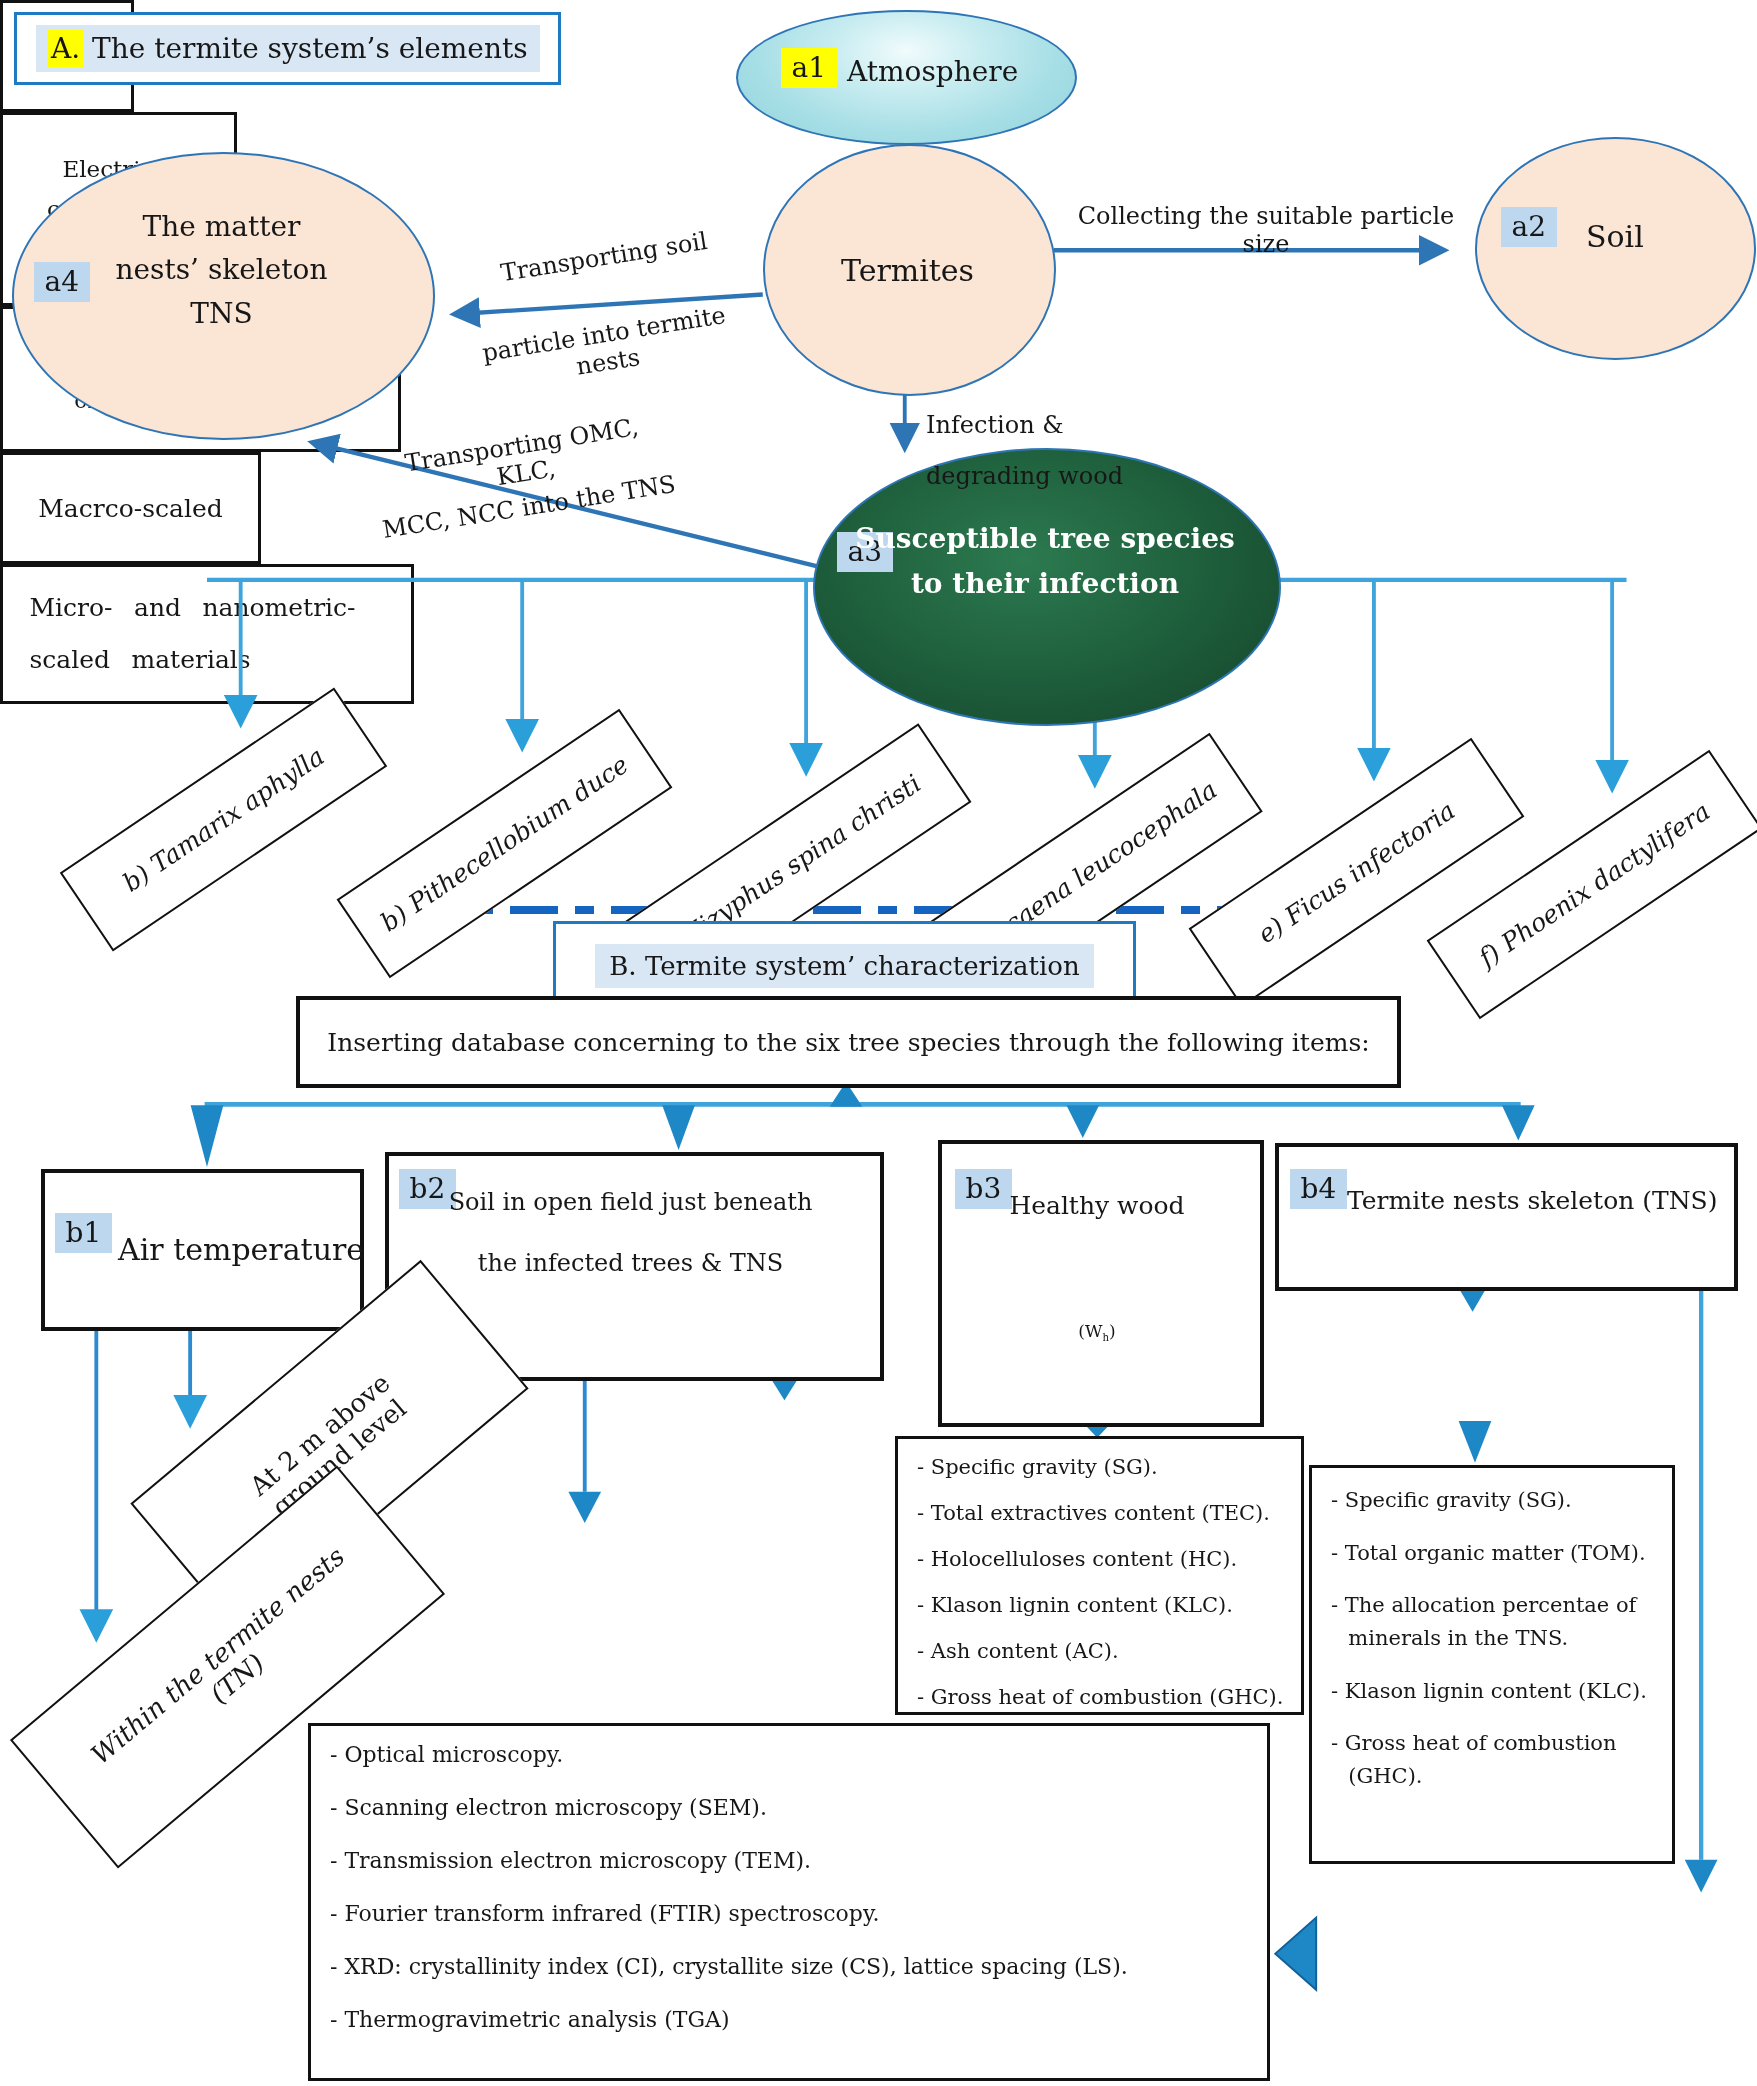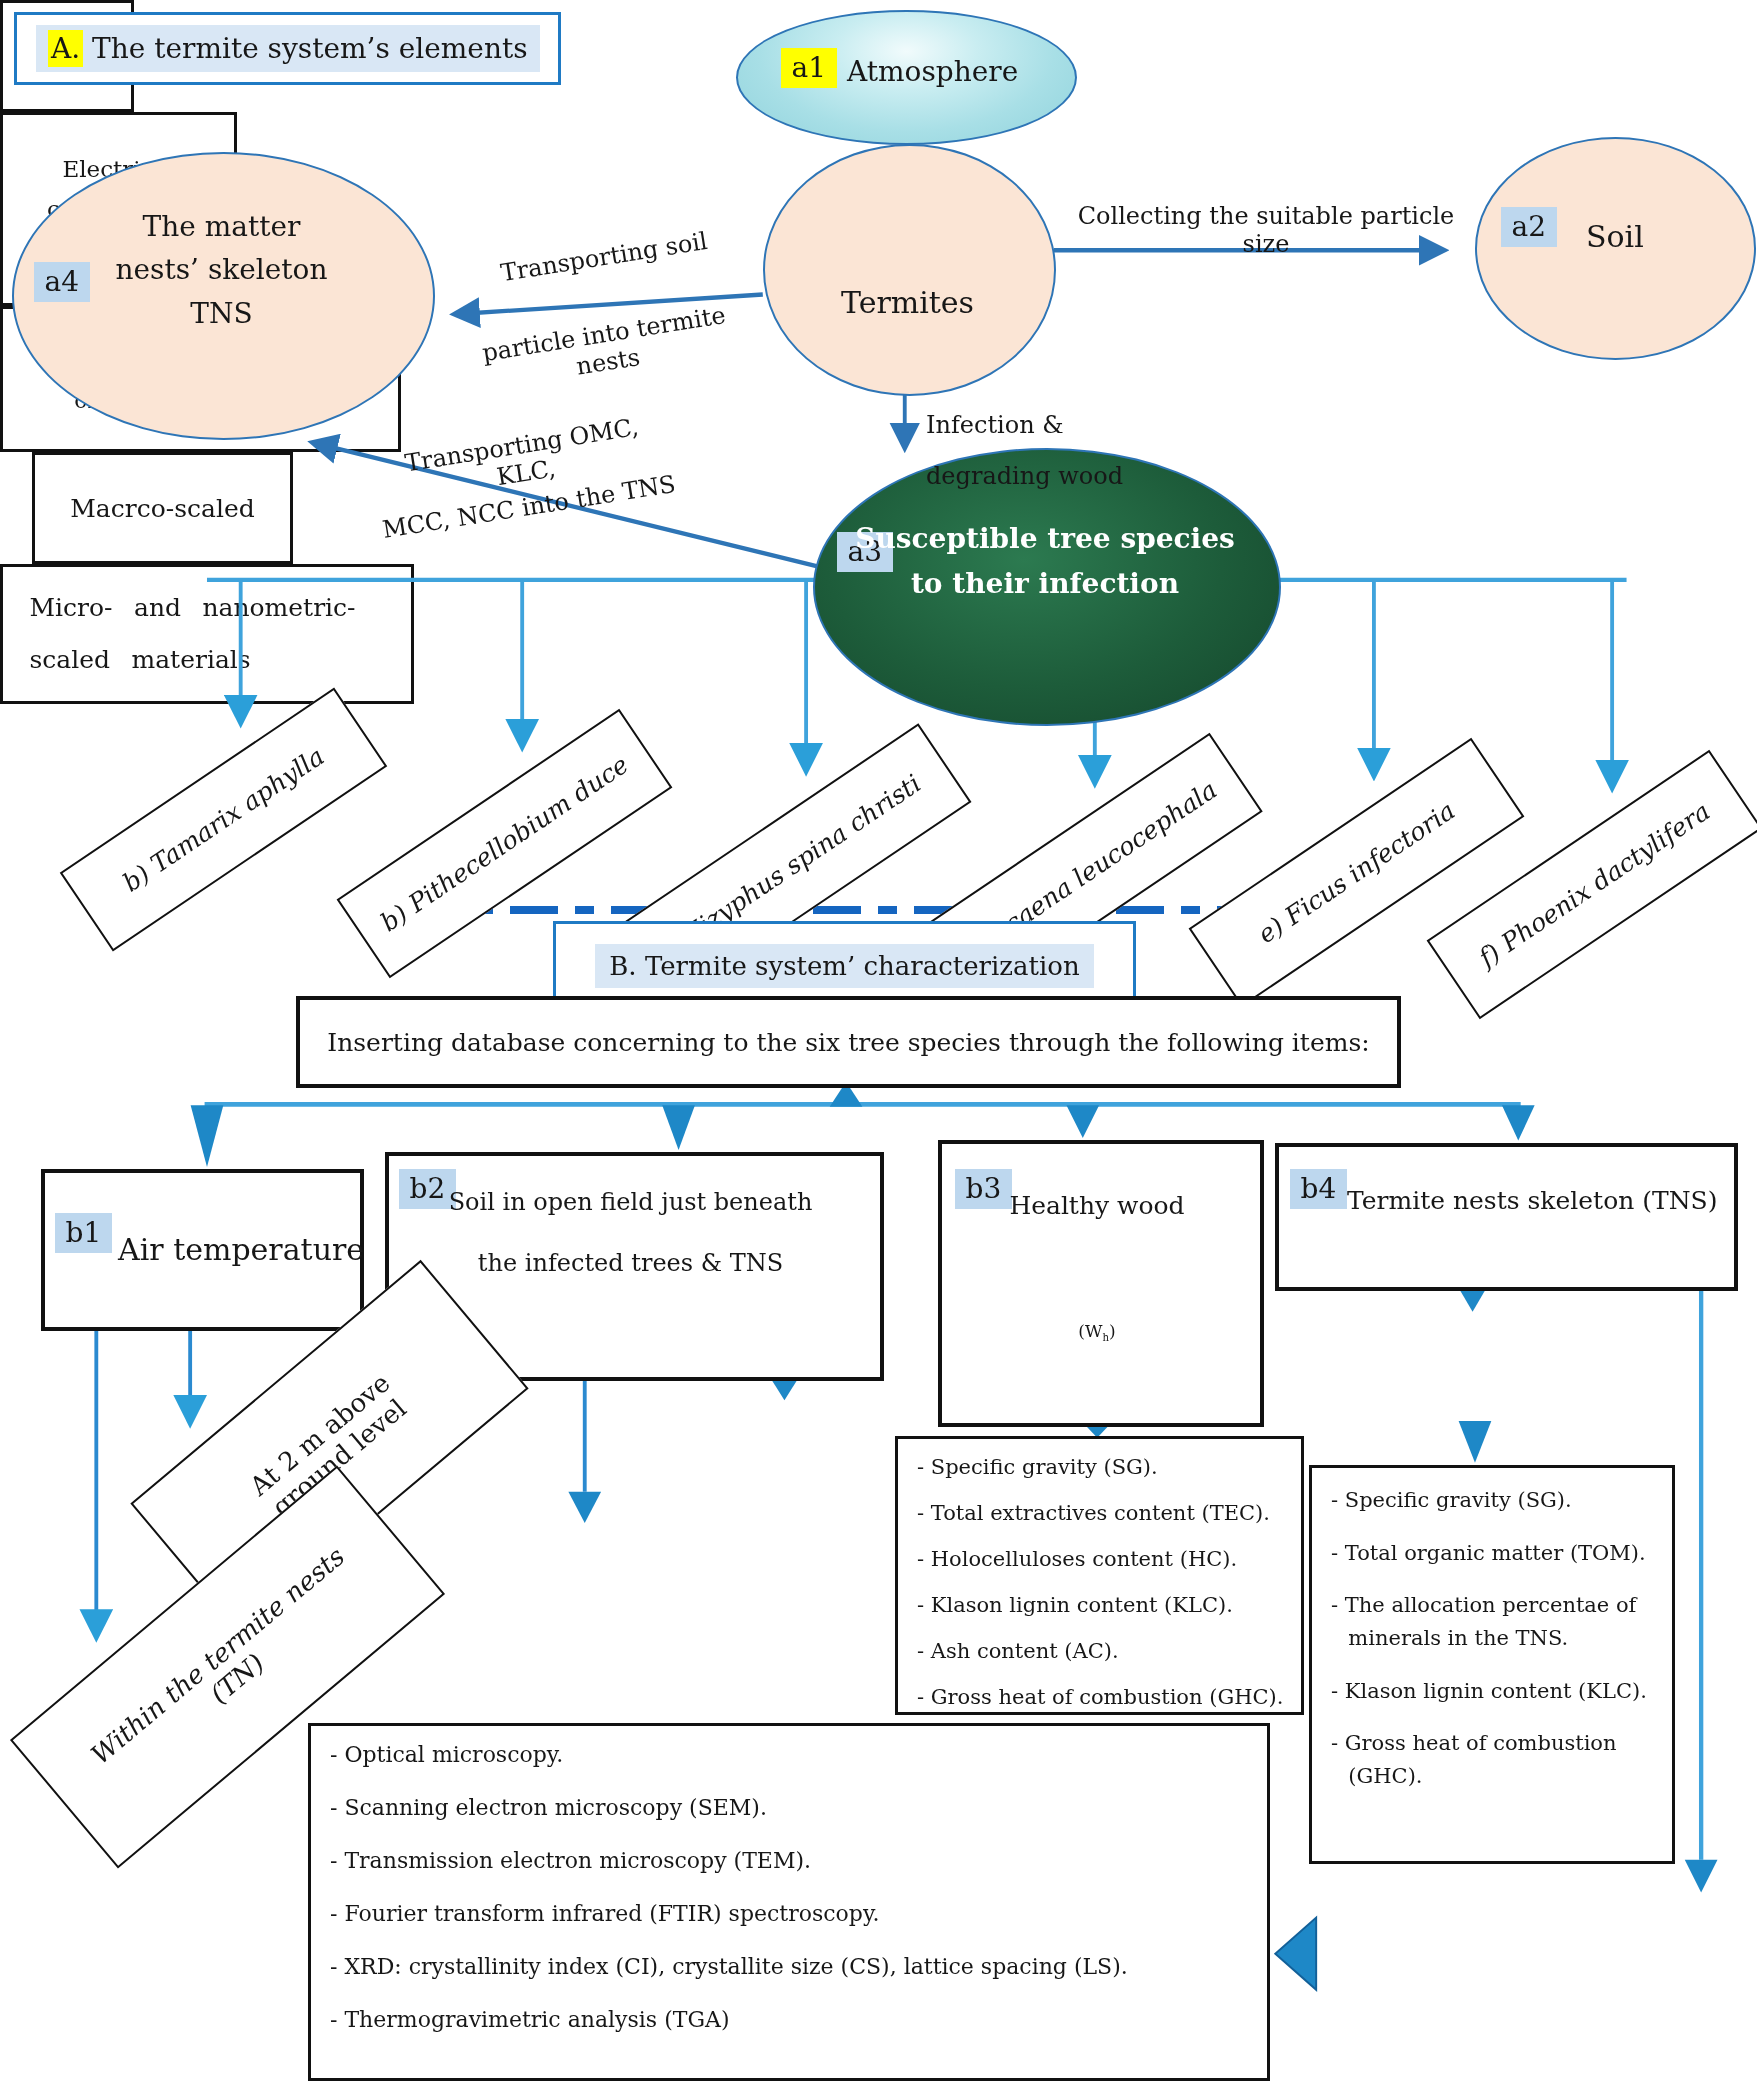--- a/index.html
+++ b/index.html
@@ -73,21 +73,21 @@
       font-size:23px;line-height:1.75;z-index:2;}
   #alloc{left:431px;top:1525px;width:395px;height:140px;border:3.4px solid #111;background:#fff;
       display:flex;align-items:center;justify-content:center;text-align:center;
       font-size:22px;line-height:2.0;z-index:2;}
 
   .listbox{position:absolute;z-index:2;border:3.8px solid #111;background:#fff;padding:16.4px 13.5px 9.6px 19px;
            box-sizing:border-box;}
   #b3list{left:895px;top:1436px;width:409px;height:279px;}
   #b3list .item{font-size:21px;margin-bottom:22px;}
   #macro{left:1347px;top:1314px;width:255px;height:106px;border:3.4px solid #111;background:#fff;
-      display:flex;align-items:center;justify-content:center;font-size:25px;z-index:2;margin-left:32px;}
+      display:flex;align-items:center;justify-content:center;font-size:25px;z-index:2;}
   #b4list{left:1309px;top:1465px;width:366px;height:399px;}
   #b4list .item{font-size:21px;margin-bottom:20px;padding-left:17.3px;text-indent:-17.3px;line-height:1.55;}
   #analysis{left:308px;top:1723px;width:962px;height:358px;}
   #analysis .item{font-size:22px;margin-bottom:28px;}
   #micro{left:1314px;top:1896px;width:414px;height:140px;border:3.8px solid #111;background:#fff;
       display:flex;align-items:center;justify-content:flex-start;text-align:left;padding-left:26.5px;
       box-sizing:border-box;font-size:25px;line-height:2.1;word-spacing:13.5px;z-index:2;}
 
   sub.wh{font-size:0.6em;}
   .white{color:#fff;font-weight:bold;}
@@ -158,21 +158,21 @@
   <span class="chip yellow abs" style="left:781px;top:48px;">a1</span>
   <div class="nlabel" style="left:847px;top:55px;font-size:28px;">Atmosphere</div>
 
   <div id="e-a4" class="ellipse"></div>
   <span class="chip abs" style="left:34px;top:262px;">a4</span>
   <div class="nlabel pre center" style="left:12px;top:205px;width:419px;font-size:28px;line-height:1.55;">The matter
 nests’ skeleton
 TNS</div>
 
   <div id="e-term" class="ellipse"></div>
-  <div class="nlabel center" style="left:763px;top:253px;width:289px;font-size:30px;margin-top:32px;">Termites</div>
+  <div class="nlabel center" style="left:763px;top:253px;width:289px;font-size:30px;">Termites</div>
 
   <div id="e-soil" class="ellipse"></div>
   <span class="chip abs" style="left:1501px;top:207px;">a2</span>
   <div class="nlabel" style="left:1586px;top:219px;font-size:30px;">Soil</div>
 
   <div id="e-a3" class="ellipse"></div>
   <span class="chip abs" style="left:837px;top:532px;">a3</span>
   <div class="nlabel pre center white" style="left:813px;top:517px;width:464px;font-size:28px;line-height:1.6;">Susceptible tree species
 to their infection</div>
 

